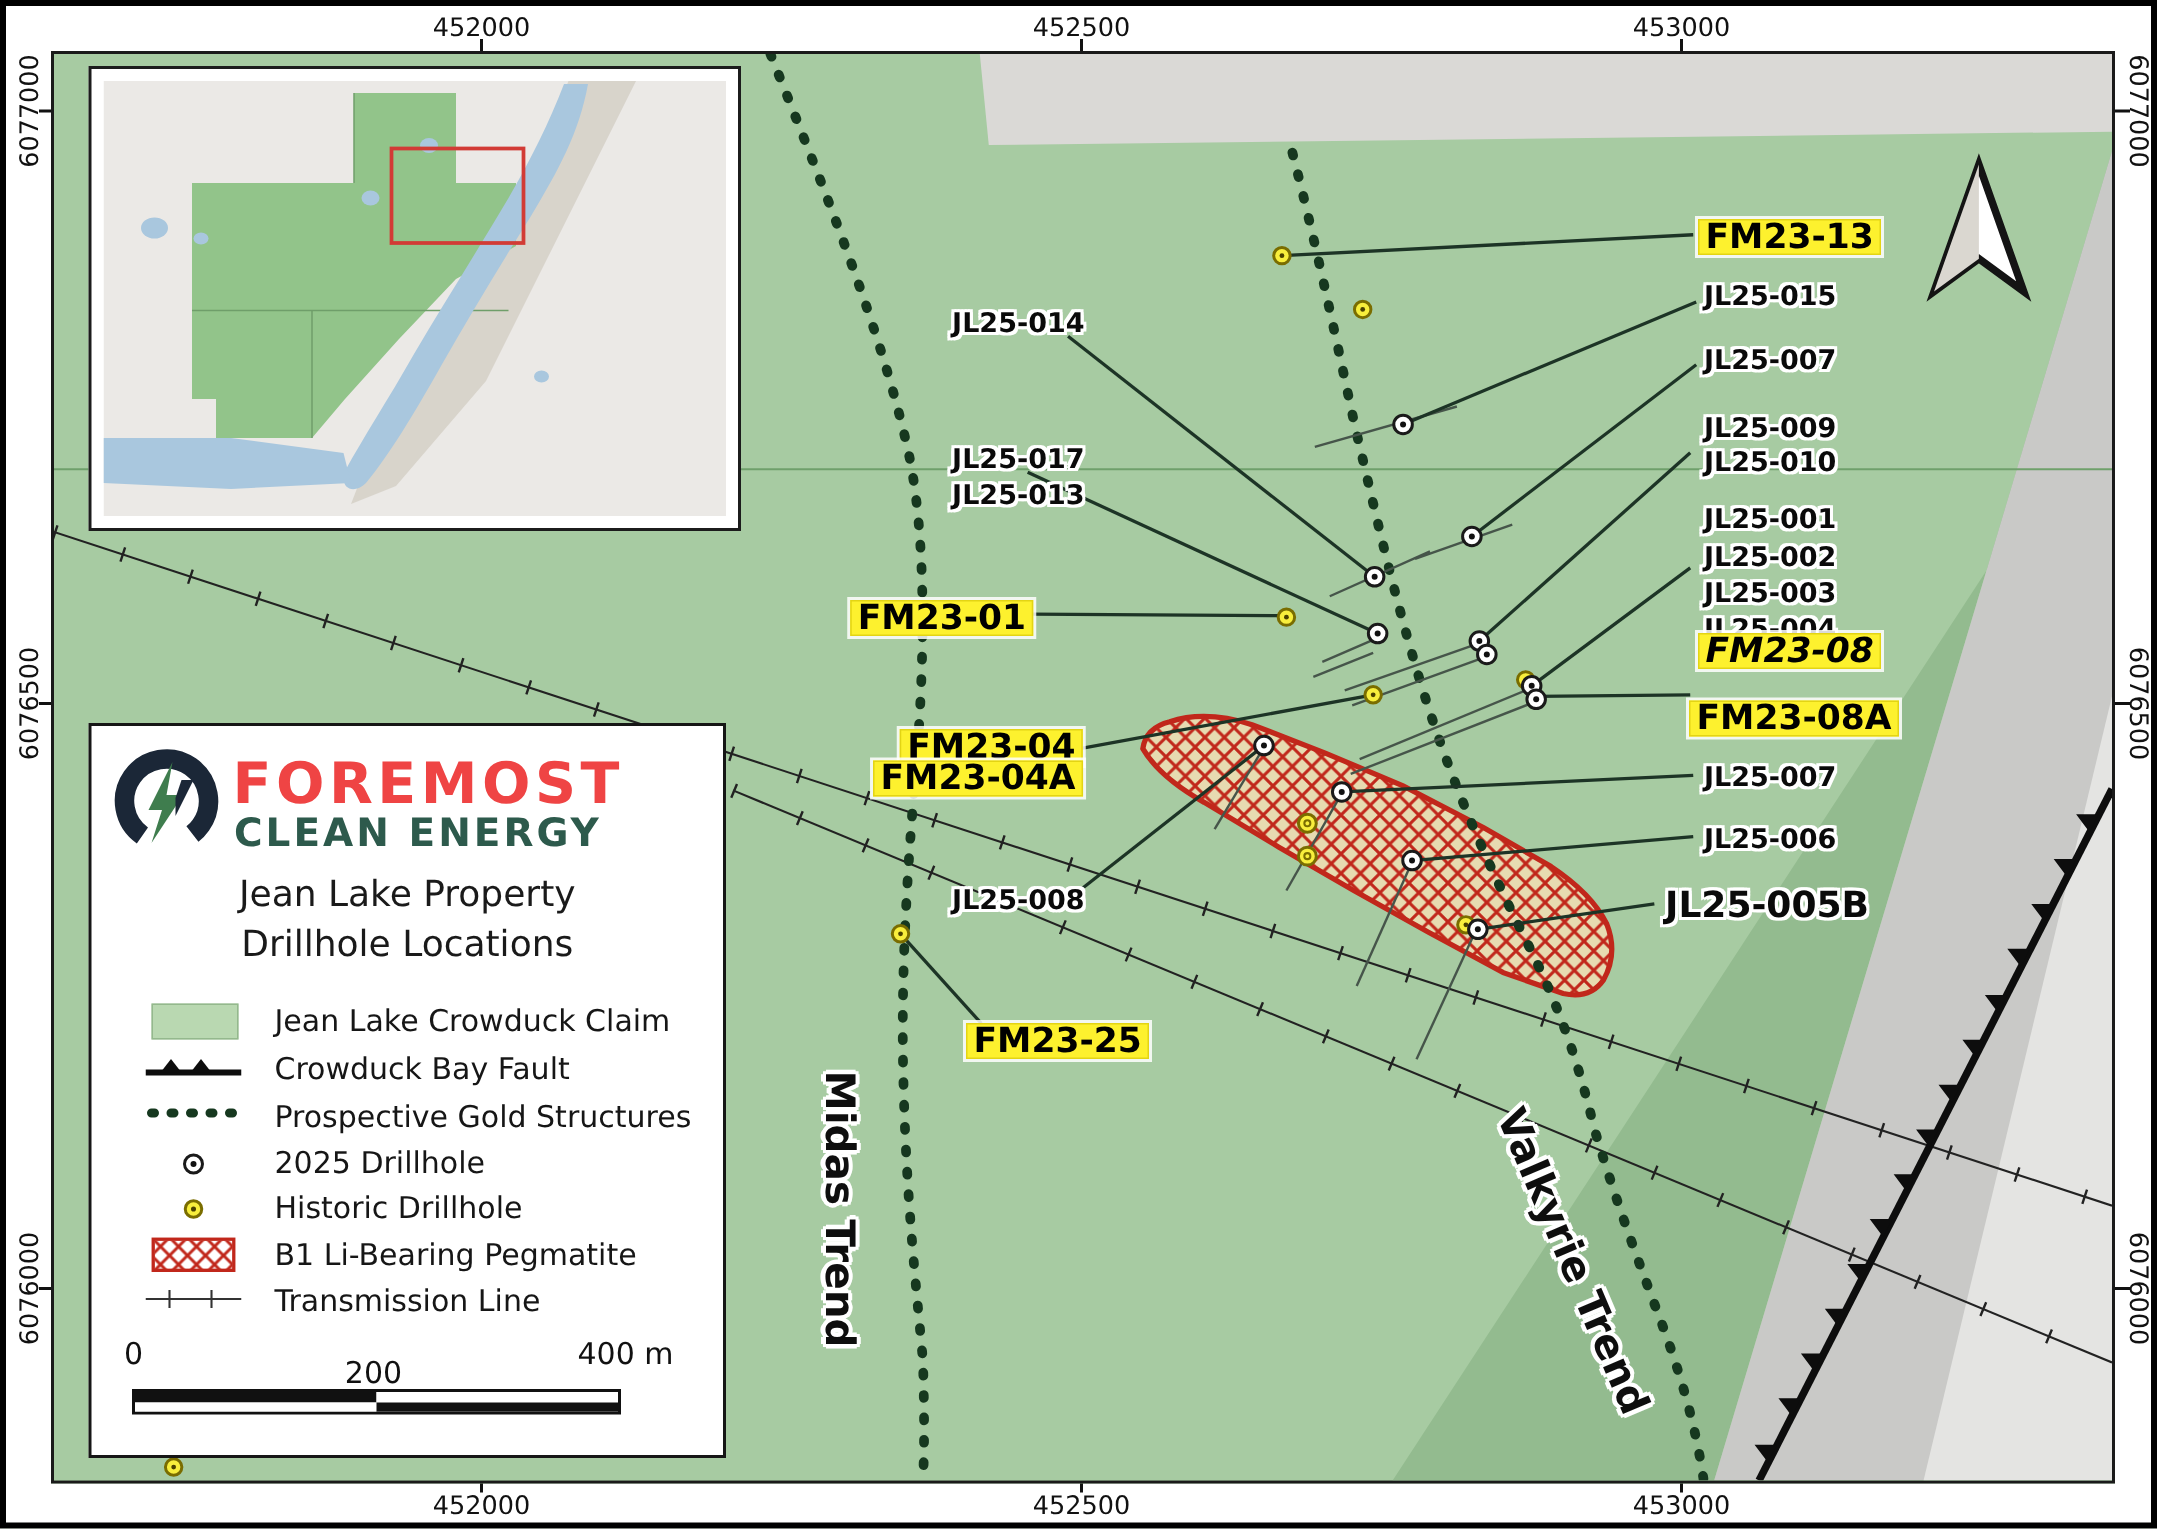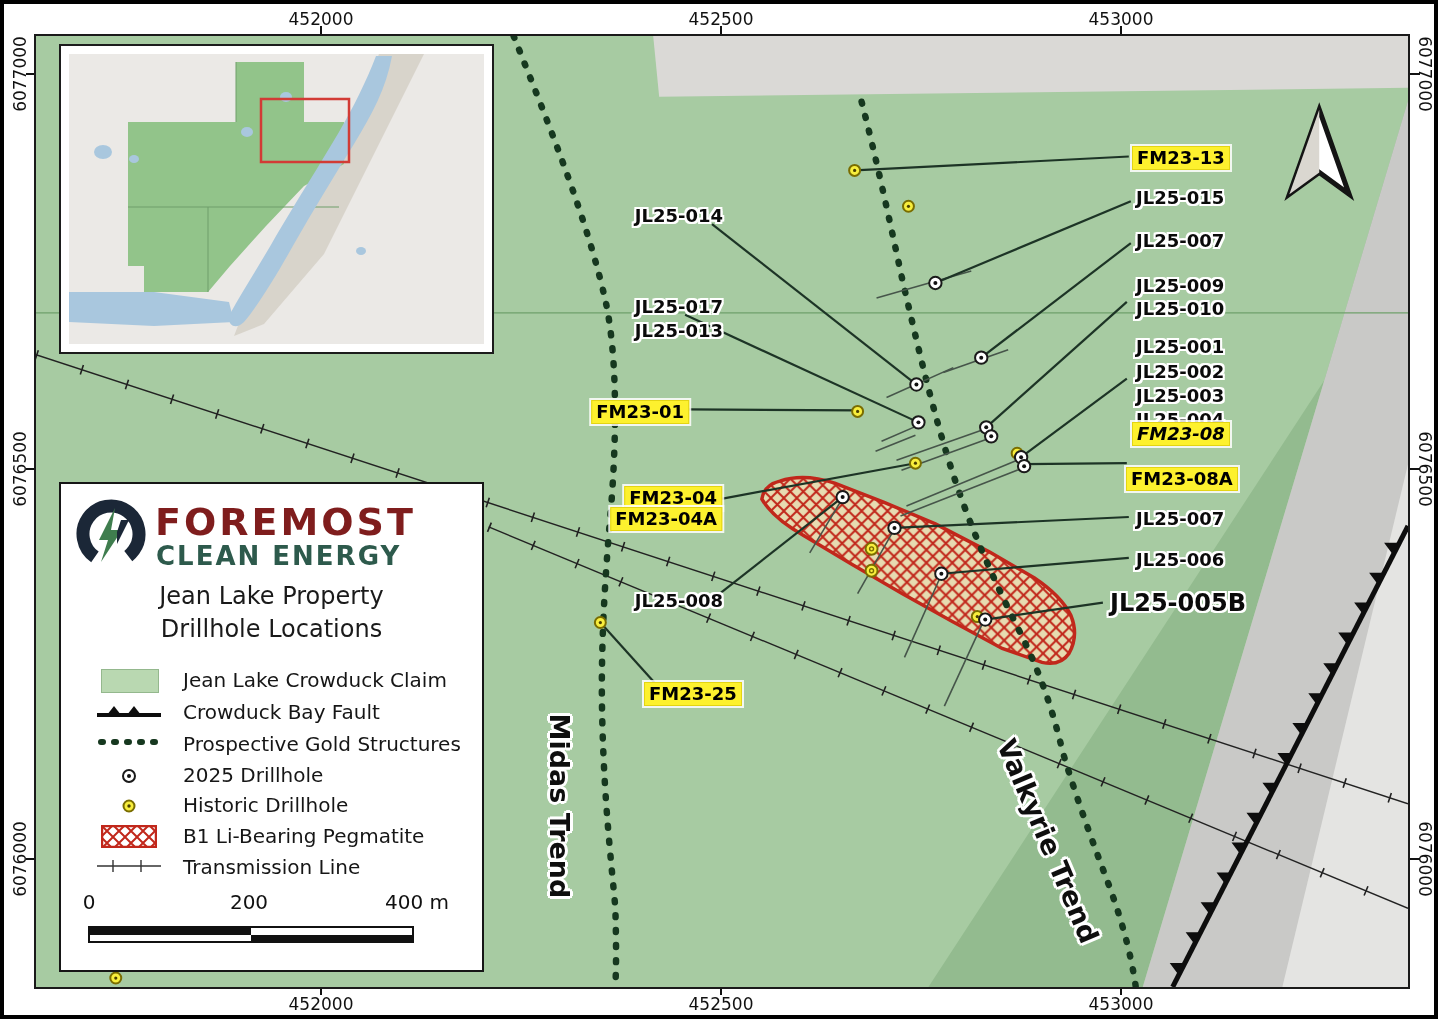--- a/index.html
+++ b/index.html
@@ -10,32 +10,32 @@
   .axis{position:absolute;font-size:17px;color:#111;white-space:nowrap;transform:translate(-50%,-50%);}
   .axis.rot-l{transform:translate(-50%,-50%) rotate(-90deg);}
   .axis.rot-r{transform:translate(-50%,-50%) rotate(90deg);}
   .tickv{position:absolute;width:2px;height:13px;background:#111;}
   .tickh{position:absolute;width:13px;height:2px;background:#111;}
   
   .dlabel{position:absolute;font-weight:bold;font-size:18px;line-height:22px;color:#0a0a0a;white-space:nowrap;
     text-shadow:-2px -2px 0 #fff,2px -2px 0 #fff,-2px 2px 0 #fff,2px 2px 0 #fff,0 -2px 0 #fff,0 2px 0 #fff,-2px 0 0 #fff,2px 0 0 #fff;}
   .dlabel.r{transform:translateX(-100%);}
   .dlabel.big{font-size:24px;line-height:26px;}
-  .ylabel{position:absolute;font-weight:bold;font-size:18px;line-height:20px;color:#000;white-space:nowrap;
+  .ylabel{position:absolute;font-weight:bold;font-size:23px;line-height:20px;color:#000;white-space:nowrap;
     background:#fdf12e;padding:1px 4px;box-shadow:0 0 0 2px rgba(255,255,255,0.85);border:1px solid #e3d414;}
   .ylabel.r{transform:translateX(-100%);}
   .trend{position:absolute;font-weight:bold;font-size:27px;color:#0e0e0e;white-space:nowrap;
     text-shadow:-2px -2px 0 #fff,2px -2px 0 #fff,-2px 2px 0 #fff,2px 2px 0 #fff,0 -3px 0 #fff,0 3px 0 #fff,-3px 0 0 #fff,3px 0 0 #fff;}
   
   .inset{position:absolute;left:55px;top:40px;width:431px;height:306px;background:#fff;border:2px solid #1c1c1c;}
   .inset svg{position:absolute;left:8px;top:8px;}
   
   .legend{position:absolute;left:55px;top:478px;width:421px;height:486px;background:#fff;border:2px solid #161616;}
   .legend .t1,.legend .t2{position:absolute;left:0;width:100%;text-align:center;font-size:24px;color:#1a1a1a;}
-  .logo-top{position:absolute;left:94px;top:16px;font-size:38px;font-weight:bold;letter-spacing:3px;color:#7f1d1d;}
+  .logo-top{position:absolute;left:94px;top:16px;font-size:38px;font-weight:bold;letter-spacing:3px;color:#ef4444;}
   .logo-bot{position:absolute;left:95px;top:57px;font-size:26px;font-weight:bold;letter-spacing:2px;color:#2d5a4c;}
   .li-text{position:absolute;left:122px;font-size:20px;line-height:22px;color:#161616;white-space:nowrap;}
   .li-icon{position:absolute;}
   .scale-num{position:absolute;top:406px;font-size:20px;color:#111;transform:translateX(-50%);}
   .scale-bar{position:absolute;left:27px;top:442px;width:322px;height:13px;border:2px solid #111;}
   .scale-bar div{position:absolute;}
 </style>
 </head>
 <body>
 
@@ -345,21 +345,21 @@
     <div class="li-text" style="top:341px;">B1 Li-Bearing Pegmatite</div>
 
     <svg class="li-icon" style="left:36px;top:375px;" width="64" height="14" viewBox="0 0 64 14">
       <line x1="0" y1="7" x2="64" y2="7" stroke="#333" stroke-width="1.4"></line>
       <line x1="16" y1="1" x2="16" y2="13" stroke="#333" stroke-width="1.4"></line>
       <line x1="44" y1="1" x2="44" y2="13" stroke="#333" stroke-width="1.4"></line>
     </svg>
     <div class="li-text" style="top:372px;">Transmission Line</div>
 
     <div class="scale-num" style="left:28px;">0</div>
-    <div class="scale-num" style="left:188px;">200</div>
+    <div class="scale-num" style="left:188px;margin-top:13px;">200</div>
     <div class="scale-num" style="left:356px;">400 m</div>
     <div class="scale-bar">
       <div style="left:0;top:0;width:50%;height:50%;background:#111;"></div>
       <div style="left:50%;top:0;width:50%;height:50%;background:#fff;"></div>
       <div style="left:0;top:50%;width:50%;height:50%;background:#fff;"></div>
       <div style="left:50%;top:50%;width:50%;height:50%;background:#111;"></div>
     </div>
   </div>
 
 </div>

